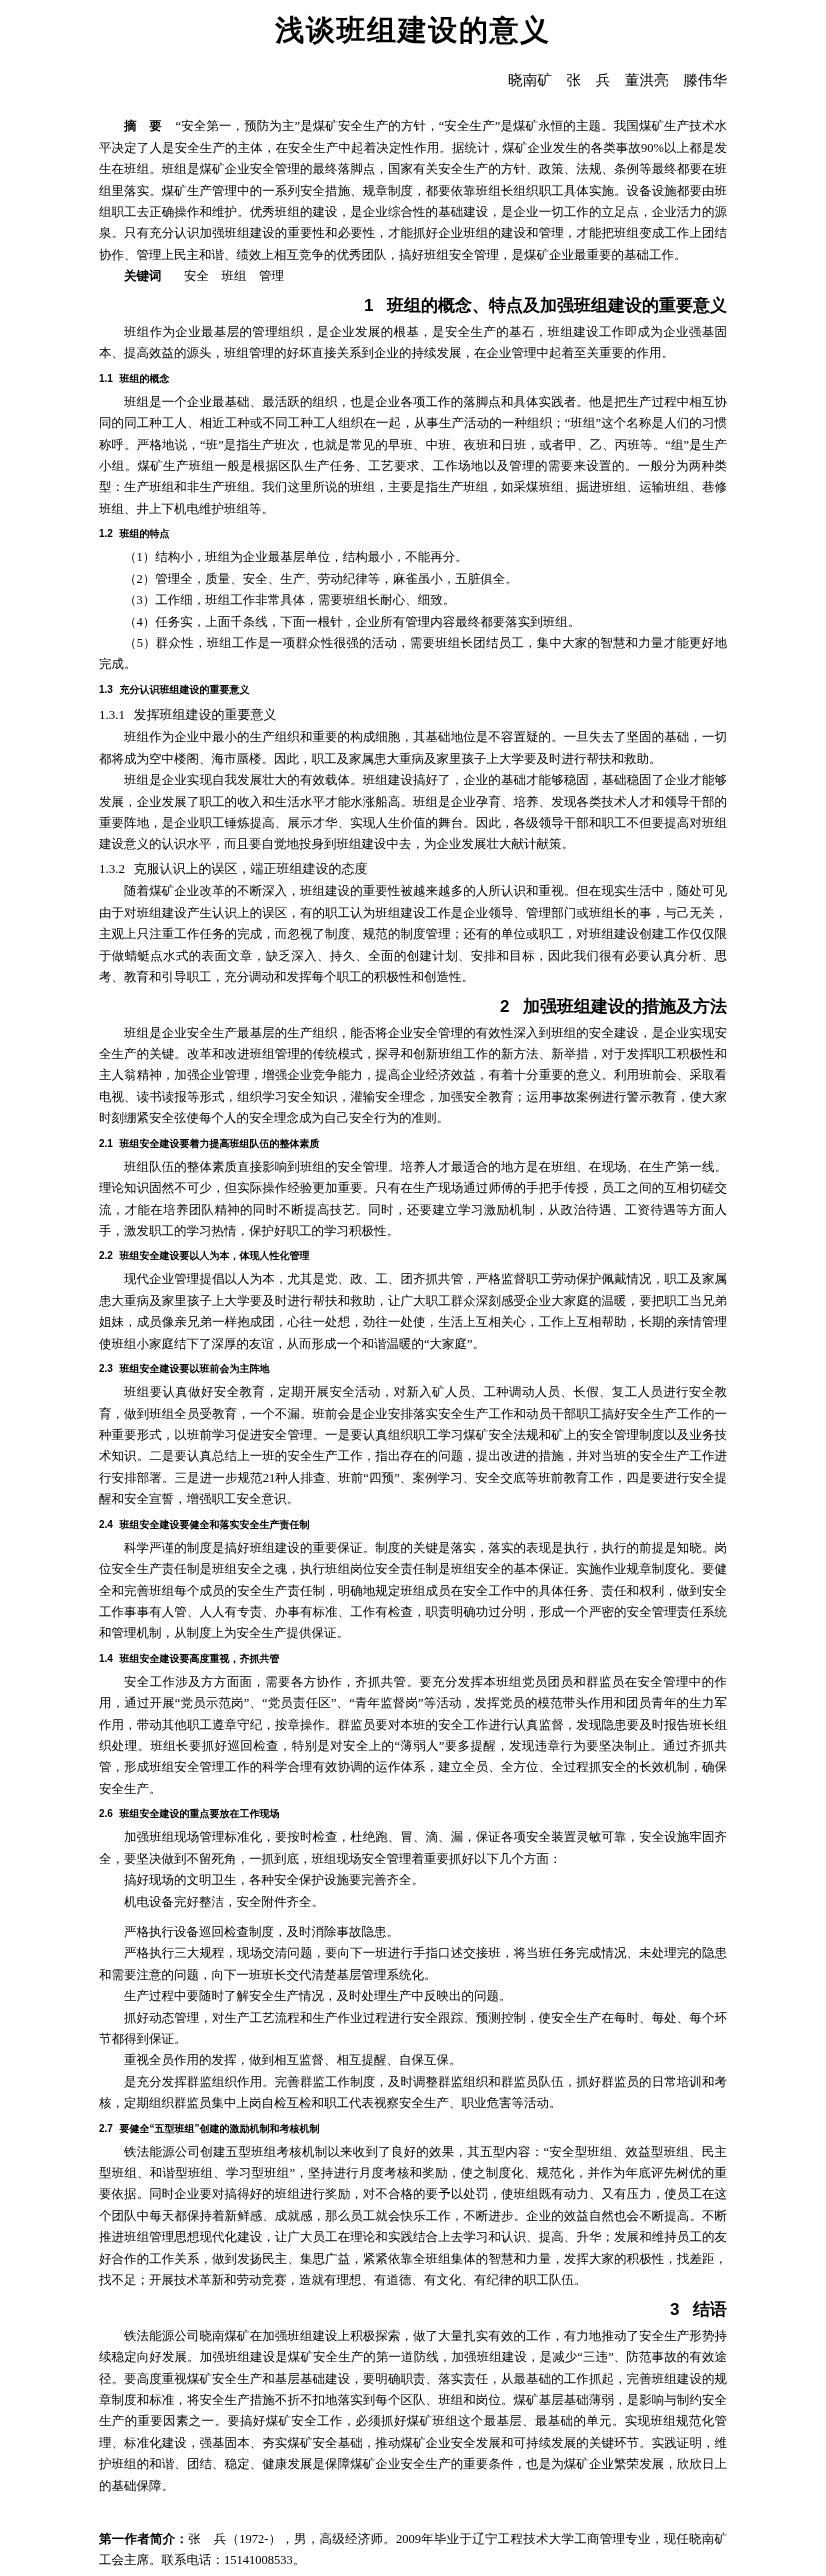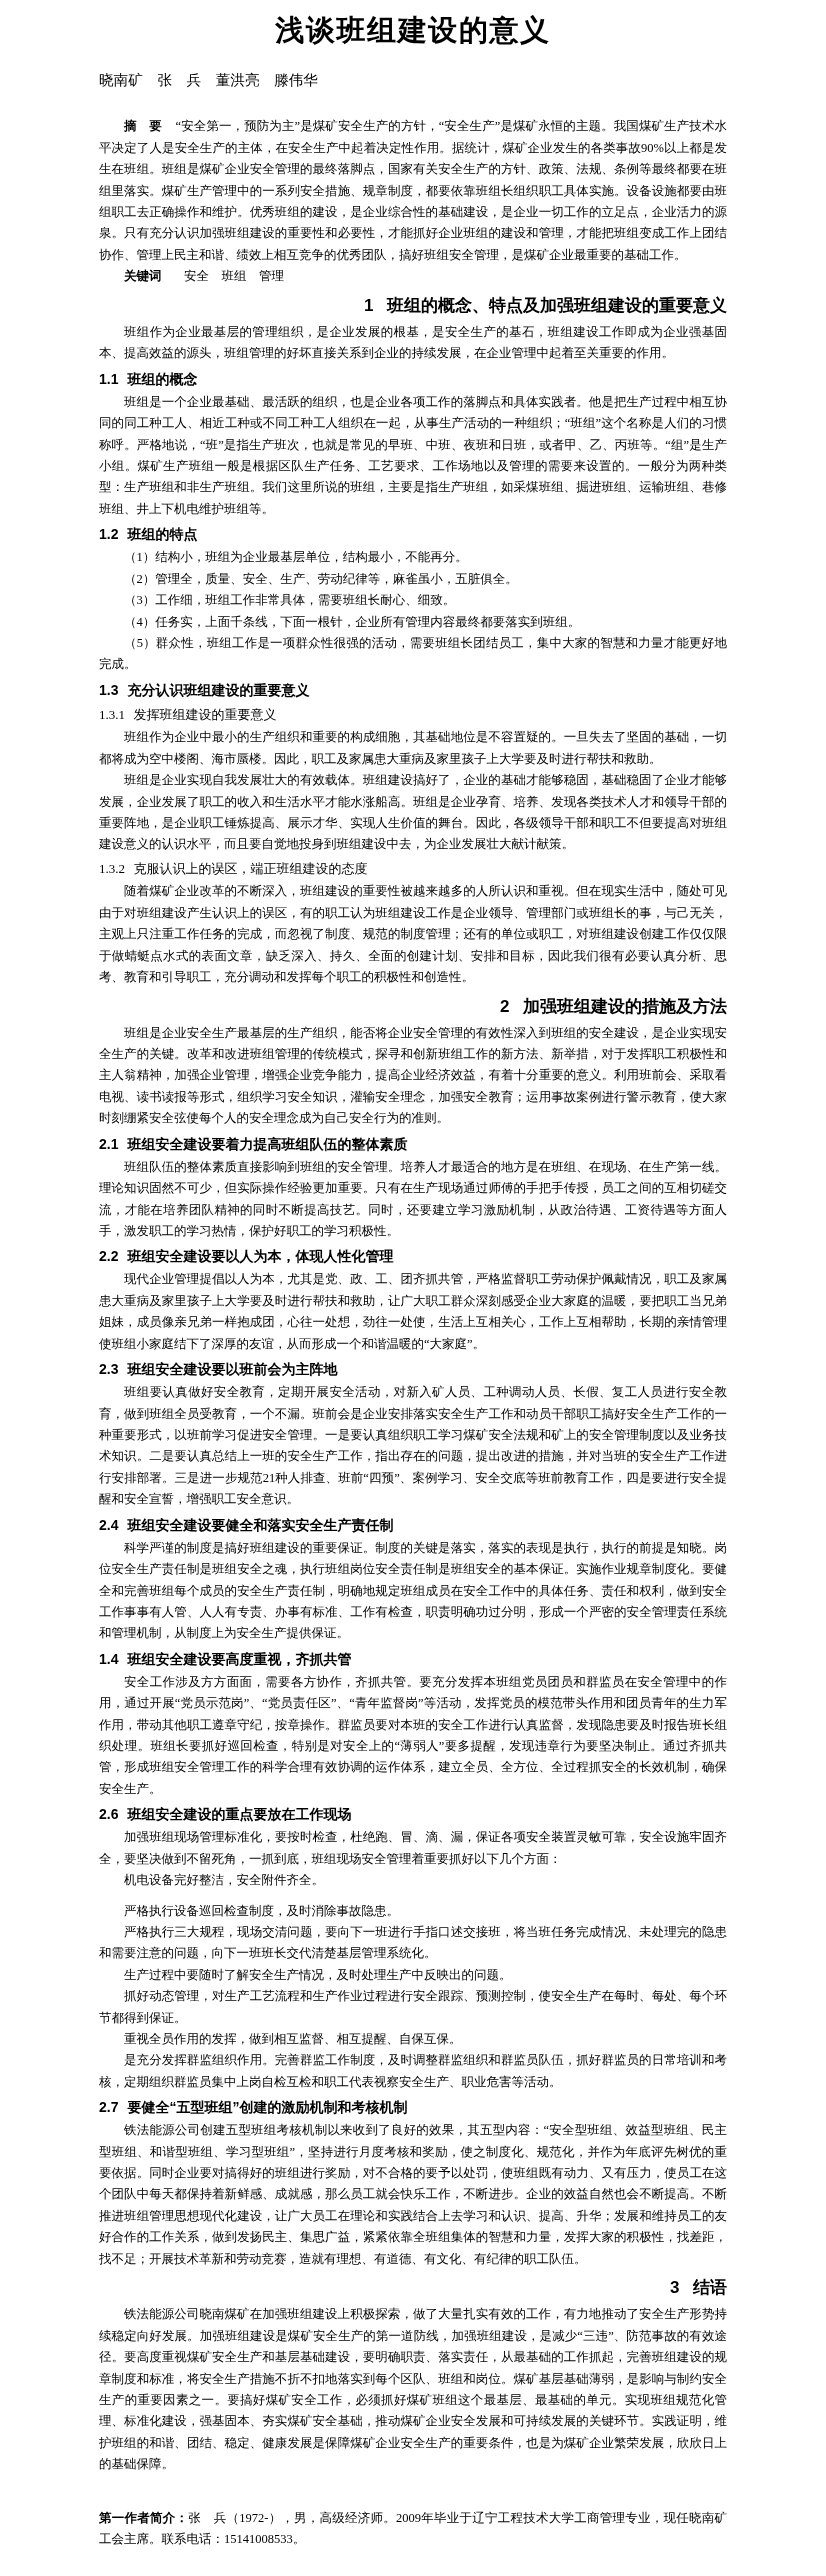--- a/index.html
+++ b/index.html
@@ -22,21 +22,21 @@
   .doc-title {
     font-family: "Liberation Sans", "DejaVu Sans", sans-serif;
     font-weight: bold;
     font-size: 29px;
     line-height: 38px;
     text-align: center;
     letter-spacing: 1.6px;
     margin: 3.1px 0 0 0;
   }
   .authors {
-    text-align: left;
+    text-align: right;
     font-size: 14.6px;
     line-height: 19px;
     margin-top: 22px;
   }
   .abstract {
     margin: 26px 0 0 0;
     text-indent: 2em;
     text-align: justify;
   }
   .keywords {
@@ -56,21 +56,21 @@
     margin: 0;
   }
   .h .num { margin-right: 0.8em; }
   .h.l1 {
     font-size: 17px;
     line-height: 26px;
     margin: 5.2px 0 3.1px 0;
     text-align: right;
   }
   .h.l2 {
-    font-size: 14px;
+    font-size: 10px;
     line-height: 24px;
     margin: 2.1px 0 1px 0;
   }
   .h.l2 .num, .h.l3 .num { margin-right: 0.65em; }
   .h.l3 {
     font-family: "Liberation Serif", "DejaVu Serif", serif;
     font-weight: normal;
     font-size: 13px;
     line-height: 24px;
     margin: 1px 0 0.5px 0;
@@ -136,20 +136,21 @@
       <div class="h l2"><span class="num">2.2</span><span>班组安全建设要以人为本，体现人性化管理</span></div>
       <p class="para">现代企业管理提倡以人为本，尤其是党、政、工、团齐抓共管，严格监督职工劳动保护佩戴情况，职工及家属患大重病及家里孩子上大学要及时进行帮扶和救助，让广大职工群众深刻感受企业大家庭的温暖，要把职工当兄弟姐妹，成员像亲兄弟一样抱成团，心往一处想，劲往一处使，生活上互相关心，工作上互相帮助，长期的亲情管理使班组小家庭结下了深厚的友谊，从而形成一个和谐温暖的“大家庭”。</p>
       <div class="h l2"><span class="num">2.3</span><span>班组安全建设要以班前会为主阵地</span></div>
       <p class="para">班组要认真做好安全教育，定期开展安全活动，对新入矿人员、工种调动人员、长假、复工人员进行安全教育，做到班组全员受教育，一个不漏。班前会是企业安排落实安全生产工作和动员干部职工搞好安全生产工作的一种重要形式，以班前学习促进安全管理。一是要认真组织职工学习煤矿安全法规和矿上的安全管理制度以及业务技术知识。二是要认真总结上一班的安全生产工作，指出存在的问题，提出改进的措施，并对当班的安全生产工作进行安排部署。三是进一步规范21种人排查、班前“四预”、案例学习、安全交底等班前教育工作，四是要进行安全提醒和安全宣誓，增强职工安全意识。</p>
       <div class="h l2"><span class="num">2.4</span><span>班组安全建设要健全和落实安全生产责任制</span></div>
       <p class="para">科学严谨的制度是搞好班组建设的重要保证。制度的关键是落实，落实的表现是执行，执行的前提是知晓。岗位安全生产责任制是班组安全之魂，执行班组岗位安全责任制是班组安全的基本保证。实施作业规章制度化。要健全和完善班组每个成员的安全生产责任制，明确地规定班组成员在安全工作中的具体任务、责任和权利，做到安全工作事事有人管、人人有专责、办事有标准、工作有检查，职责明确功过分明，形成一个严密的安全管理责任系统和管理机制，从制度上为安全生产提供保证。</p>
       <div class="h l2"><span class="num">1.4</span><span>班组安全建设要高度重视，齐抓共管</span></div>
       <p class="para">安全工作涉及方方面面，需要各方协作，齐抓共管。要充分发挥本班组党员团员和群监员在安全管理中的作用，通过开展“党员示范岗”、“党员责任区”、“青年监督岗”等活动，发挥党员的模范带头作用和团员青年的生力军作用，带动其他职工遵章守纪，按章操作。群监员要对本班的安全工作进行认真监督，发现隐患要及时报告班长组织处理。班组长要抓好巡回检查，特别是对安全上的“薄弱人”要多提醒，发现违章行为要坚决制止。通过齐抓共管，形成班组安全管理工作的科学合理有效协调的运作体系，建立全员、全方位、全过程抓安全的长效机制，确保安全生产。</p>
       <div class="h l2"><span class="num">2.6</span><span>班组安全建设的重点要放在工作现场</span></div>
       <p class="para">加强班组现场管理标准化，要按时检查，杜绝跑、冒、滴、漏，保证各项安全装置灵敏可靠，安全设施牢固齐全，要坚决做到不留死角，一抓到底，班组现场安全管理着重要抓好以下几个方面：</p>
+      <p class="para">搞好现场的文明卫生，各种安全保护设施要完善齐全。</p>
       <p class="para">机电设备完好整洁，安全附件齐全。</p>
       <p class="para empty"></p>
       <p class="para">严格执行设备巡回检查制度，及时消除事故隐患。</p>
       <p class="para">严格执行三大规程，现场交清问题，要向下一班进行手指口述交接班，将当班任务完成情况、未处理完的隐患和需要注意的问题，向下一班班长交代清楚基层管理系统化。</p>
       <p class="para">生产过程中要随时了解安全生产情况，及时处理生产中反映出的问题。</p>
       <p class="para">抓好动态管理，对生产工艺流程和生产作业过程进行安全跟踪、预测控制，使安全生产在每时、每处、每个环节都得到保证。</p>
       <p class="para">重视全员作用的发挥，做到相互监督、相互提醒、自保互保。</p>
       <p class="para">是充分发挥群监组织作用。完善群监工作制度，及时调整群监组织和群监员队伍，抓好群监员的日常培训和考核，定期组织群监员集中上岗自检互检和职工代表视察安全生产、职业危害等活动。</p>
       <div class="h l2"><span class="num">2.7</span><span>要健全“五型班组”创建的激励机制和考核机制</span></div>
       <p class="para">铁法能源公司创建五型班组考核机制以来收到了良好的效果，其五型内容：“安全型班组、效益型班组、民主型班组、和谐型班组、学习型班组”，坚持进行月度考核和奖励，使之制度化、规范化，并作为年底评先树优的重要依据。同时企业要对搞得好的班组进行奖励，对不合格的要予以处罚，使班组既有动力、又有压力，使员工在这个团队中每天都保持着新鲜感、成就感，那么员工就会快乐工作，不断进步。企业的效益自然也会不断提高。不断推进班组管理思想现代化建设，让广大员工在理论和实践结合上去学习和认识、提高、升华；发展和维持员工的友好合作的工作关系，做到发扬民主、集思广益，紧紧依靠全班组集体的智慧和力量，发挥大家的积极性，找差距，找不足；开展技术革新和劳动竞赛，造就有理想、有道德、有文化、有纪律的职工队伍。</p>

